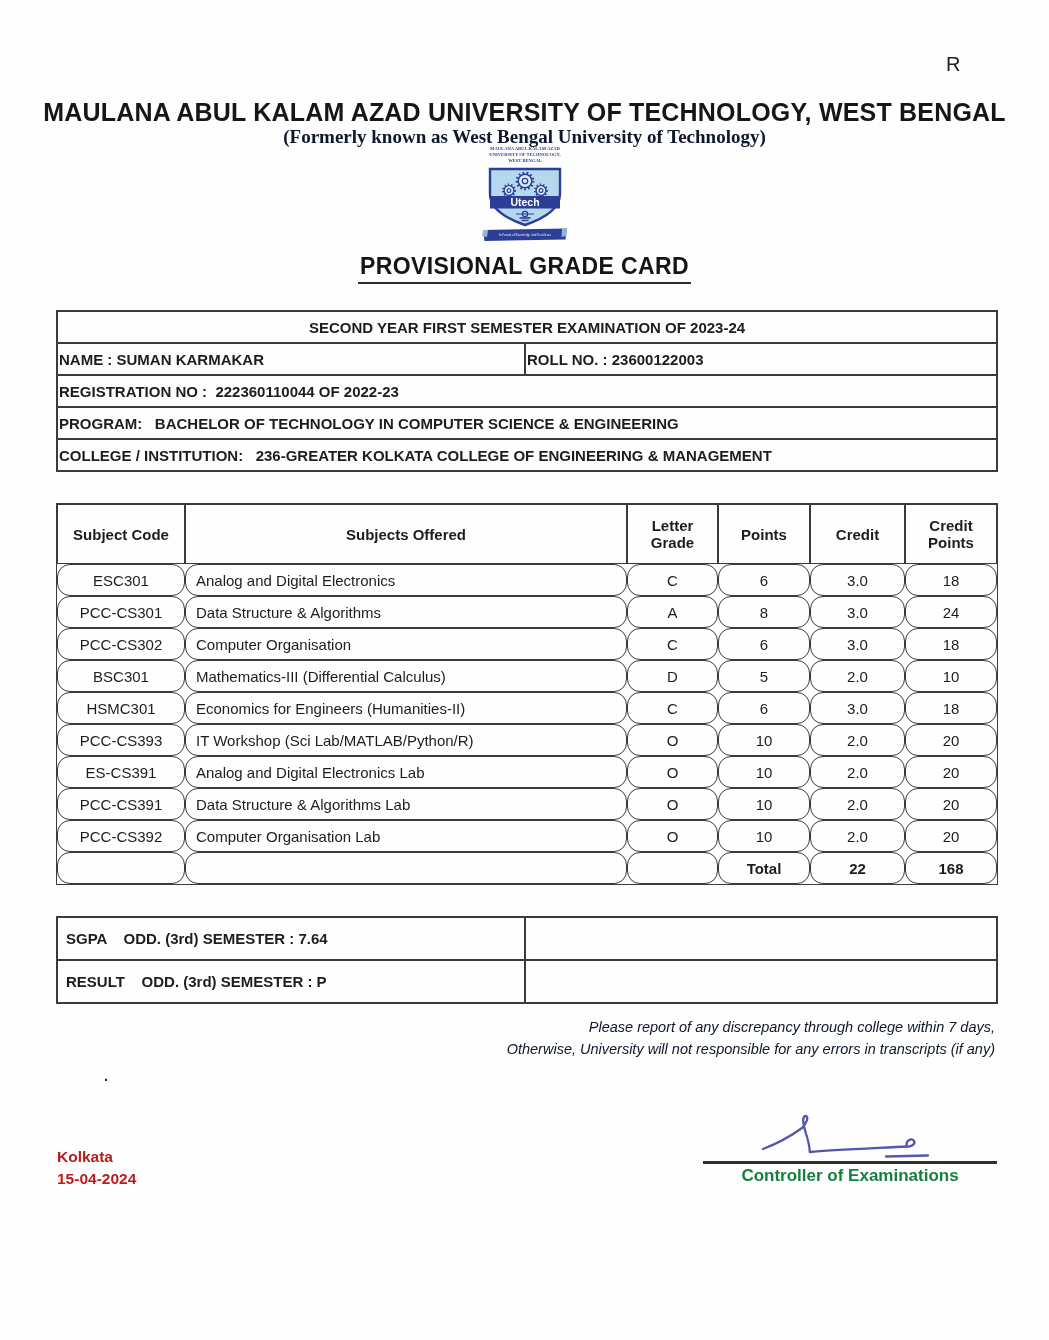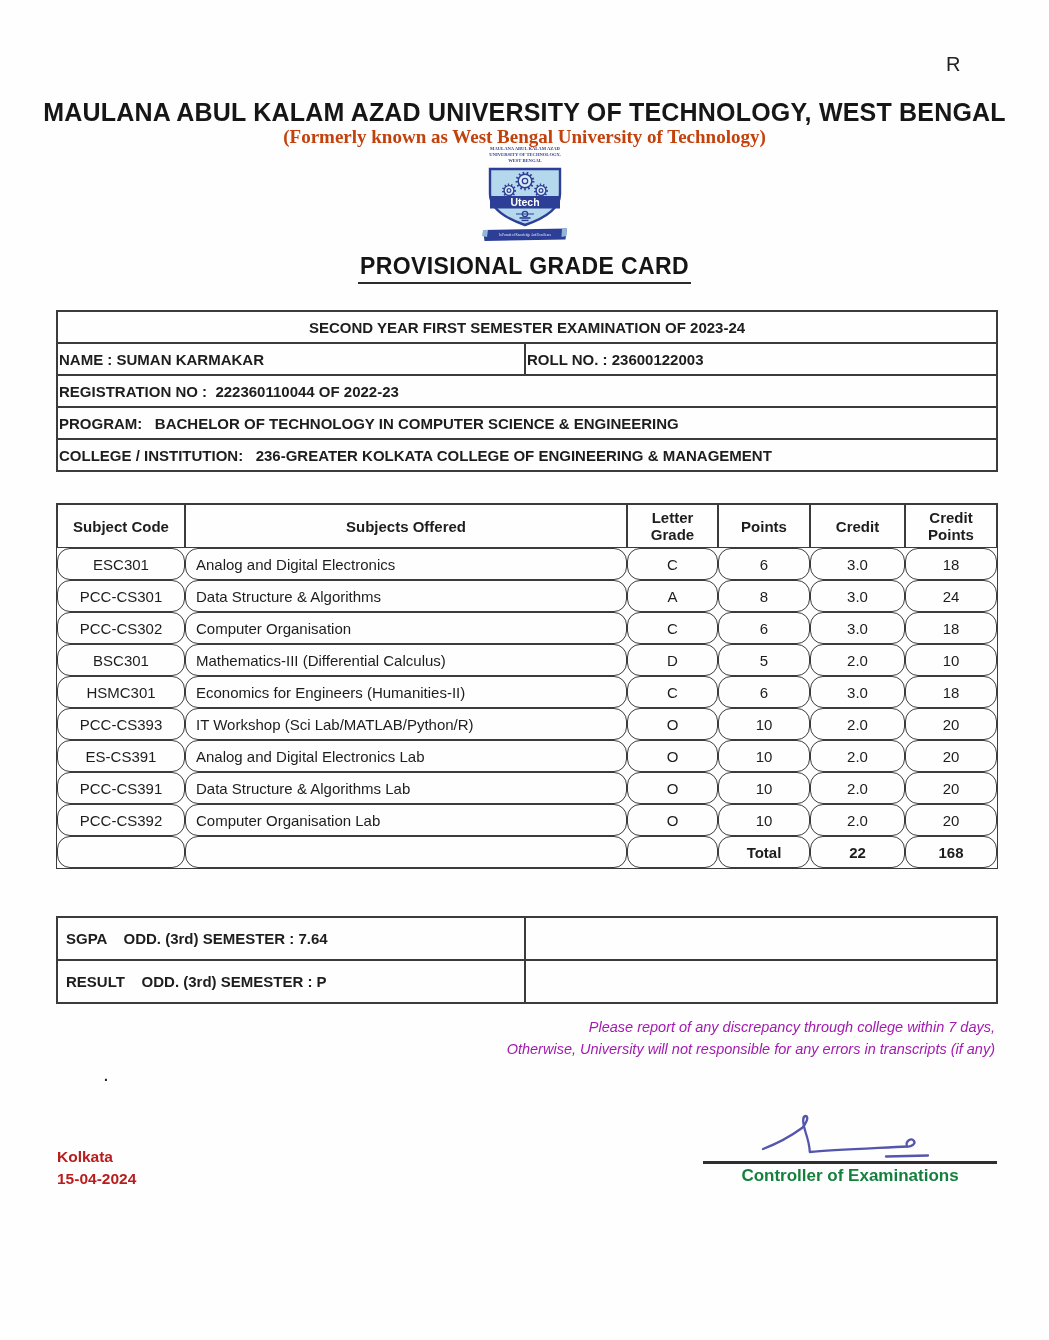--- a/index.html
+++ b/index.html
@@ -17,21 +17,21 @@
     font-size: 20px; color: #222;
   }
   .uni-title {
     position: absolute; top: 98px; left: 0; width: 100%;
     text-align: center; font-weight: bold; font-size: 25px;
     letter-spacing: 0.2px; color: #161616;
   }
   .uni-sub {
     position: absolute; top: 126px; left: 0; width: 100%;
     text-align: center; font-family: "Liberation Serif", serif;
-    font-weight: bold; font-size: 19px; color: #c2410c;
+    font-weight: bold; font-size: 19px; color: #0f172a;
   }
   .logo-wrap { position: absolute; left: 470px; top: 144px; width: 110px; height: 104px; }
   .doc-title-wrap { position: absolute; top: 253px; left: 0; width: 100%; text-align: center; }
   .doc-title {
     display: inline-block; font-weight: bold; font-size: 23px;
     color: #151515; letter-spacing: 0.4px;
     border-bottom: 2.5px solid #2c2c2c; padding: 0 2px 2px 2px;
   }
   table.doc-table {
     position: absolute; border-collapse: separate; border-spacing: 0;
@@ -39,30 +39,30 @@
     border: 1px solid #3b3b3b;
   }
   table.doc-table td, table.doc-table th {
     border: 1px solid #3b3b3b; font-size: 15px; color: #1d1d1d;
     vertical-align: middle; white-space: pre-wrap; overflow: hidden;
   }
   .info-table { left: 56px; top: 310px; width: 940px; }
   .info-table td { font-weight: bold; height: 32px; padding: 0 1px; text-align: left; }
   .info-table td.c { text-align: center; }
   .grades-table { left: 56px; top: 503px; width: 940px; }
-  .grades-table th { font-weight: bold; text-align: center; height: 44px; white-space: pre-line; }
+  .grades-table th { font-weight: bold; text-align: center; height: 60px; white-space: pre-line; }
   .grades-table td { text-align: center; height: 32px; font-weight: normal; border-radius: 13px; }
   .grades-table td.l { text-align: left; padding: 0 10px; }
   .grades-table td.b { font-weight: bold; }
   .summary-table { left: 56px; top: 916px; width: 940px; }
   .summary-table td { font-weight: bold; height: 32px; padding: 12px 8px; }
   .notes {
     position: absolute; right: 54px; top: 1016px; width: 700px;
     text-align: right; font-style: italic; font-size: 14.5px;
-    line-height: 22px; color: #a21caf;
+    line-height: 22px; color: #0f172a;
   }
   .stray-dot { position: absolute; left: 104px; top: 1068px; font-weight: bold; font-size: 14px; }
   .place-date { position: absolute; left: 57px; top: 1146px; font-weight: bold; font-size: 15.5px; line-height: 22px; color: #b91c1c; }
   .sig-img { position: absolute; left: 740px; top: 1108px; width: 210px; height: 56px; }
   .sig-line { position: absolute; left: 703px; top: 1161px; width: 294px; height: 2.5px; background: #2e2e2e; }
   .signatory {
     position: absolute; left: 703px; top: 1166px; width: 294px;
     text-align: center; font-weight: bold; font-size: 17px; color: #15803d;
   }
 </style>

